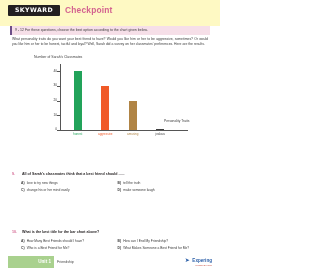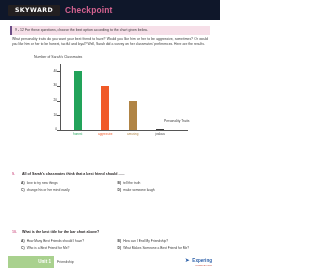--- a/index.html
+++ b/index.html
@@ -4,22 +4,22 @@
 <style>
   html,body{margin:0;padding:0;}
   body{
     width:220px;height:273px;overflow:hidden;background:#ffffff;
     font-family:"Liberation Sans",sans-serif;color:#231f20;
   }
   .page{position:relative;width:220px;height:273px;}
 
   
   .header{
-    position:absolute;left:0;top:0;width:220px;height:20px;
-    background:#0f172a;
+    position:absolute;left:0;top:0;width:220px;height:26px;
+    background:#fef9c3;
   }
   .logo-box{
     position:absolute;left:8px;top:5px;width:52px;height:11px;
     background:#231f20;border-radius:1px;
     display:flex;align-items:center;justify-content:center;
   }
   .logo-text{
     color:#ffffff;font-size:6.2px;font-weight:bold;letter-spacing:.45px;
     font-family:"DejaVu Sans",sans-serif;line-height:1;
   }

